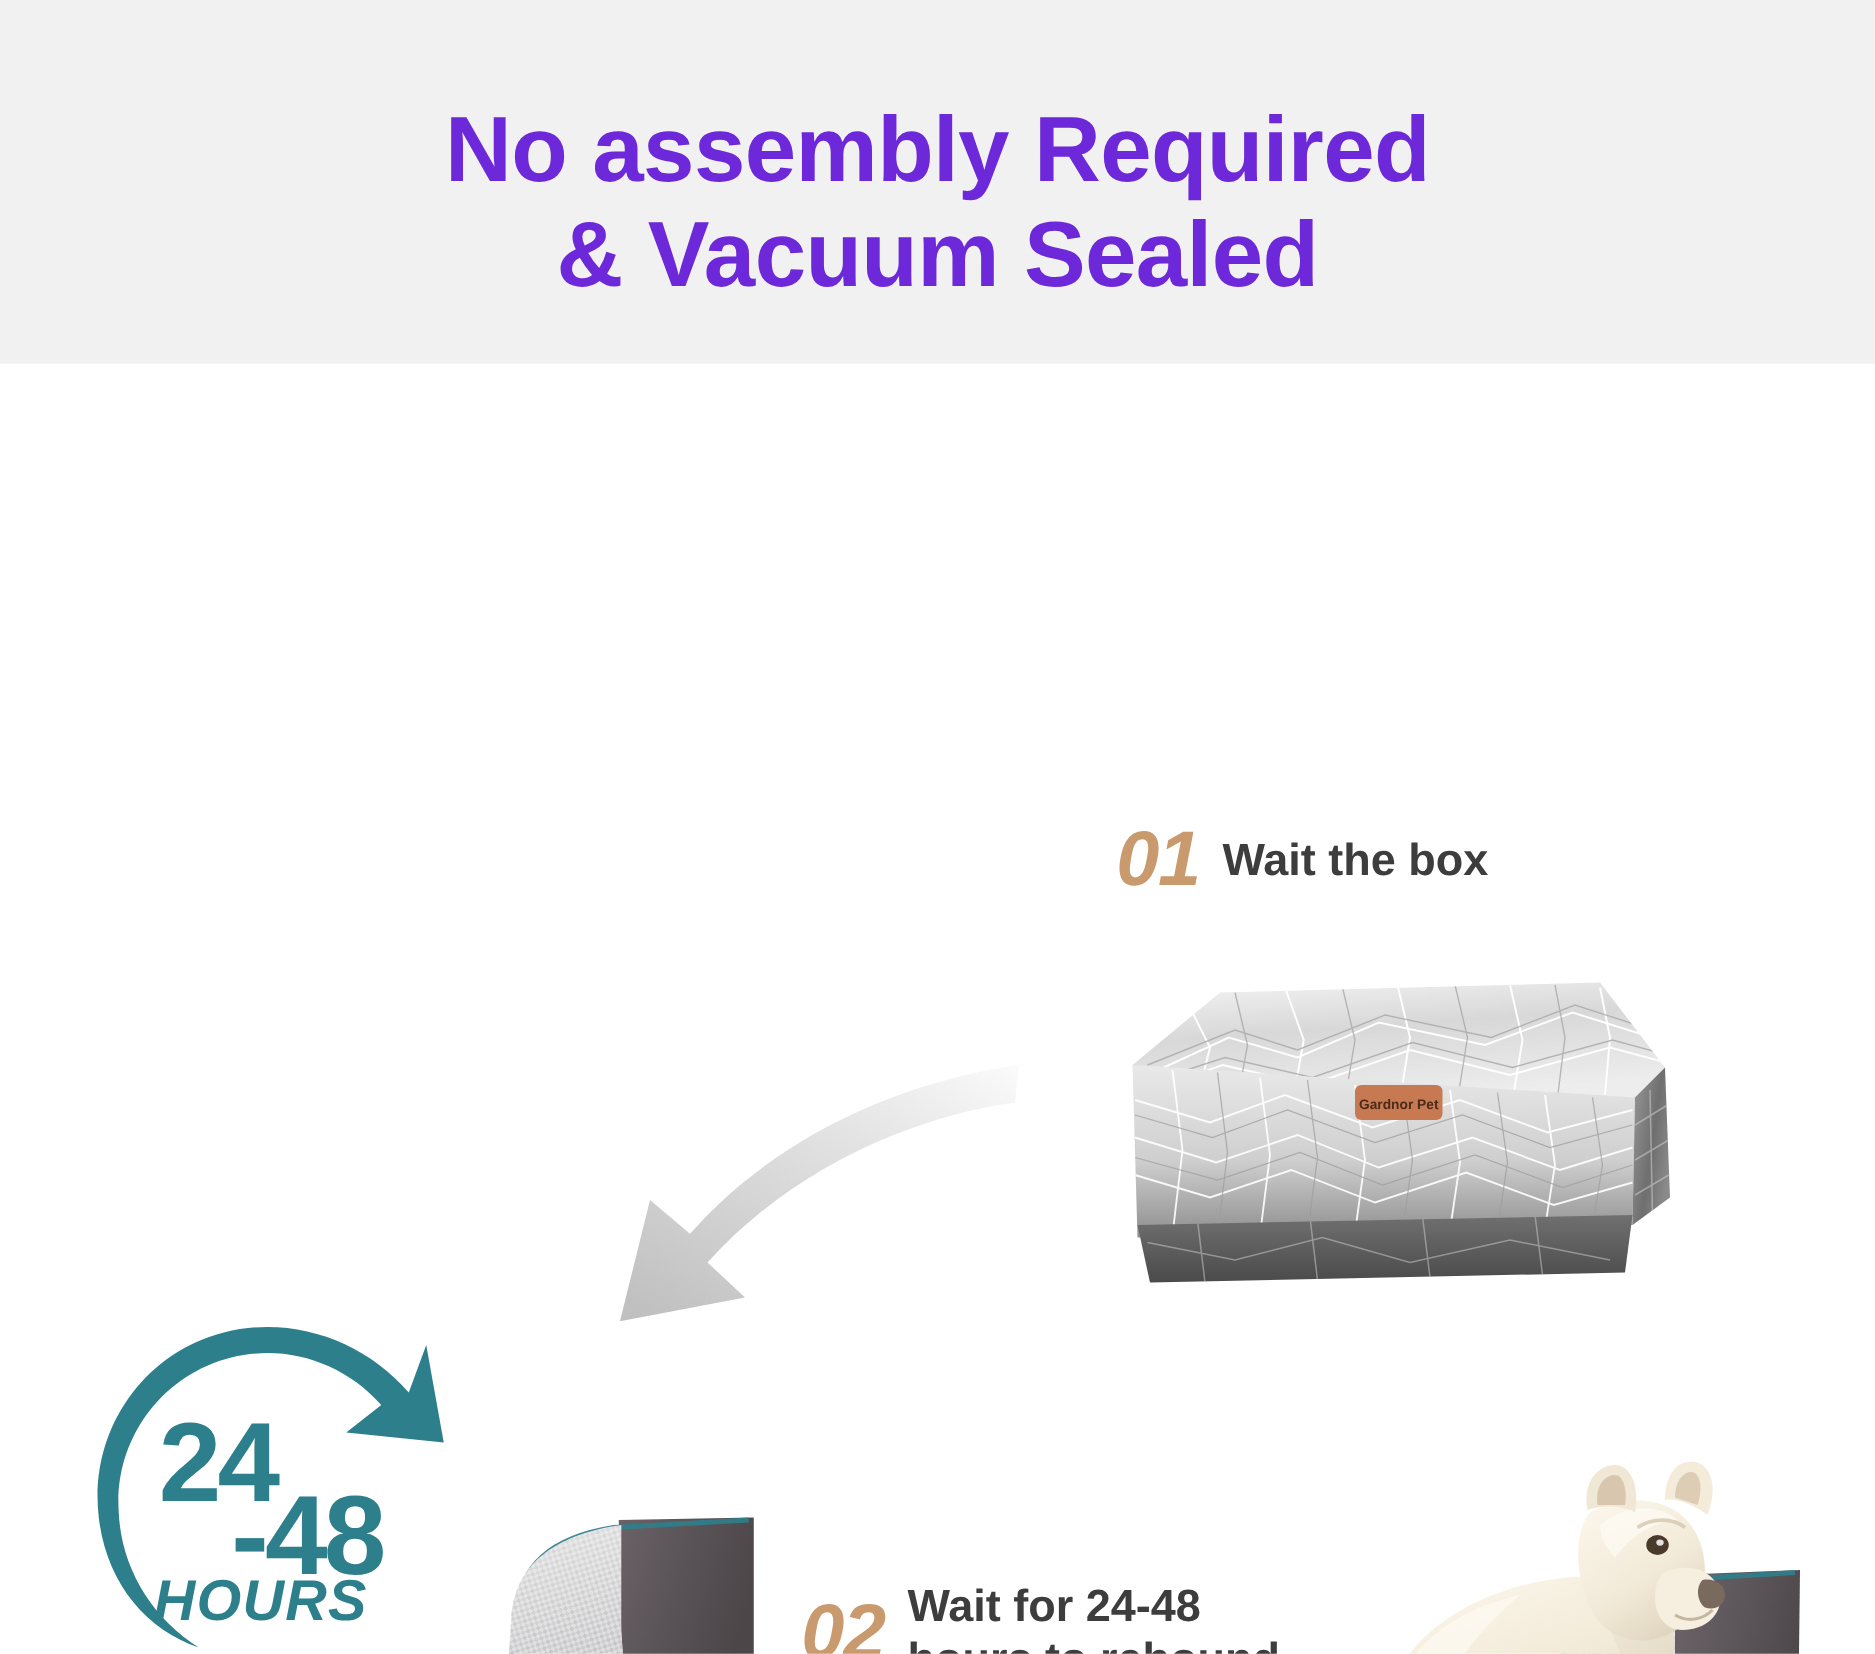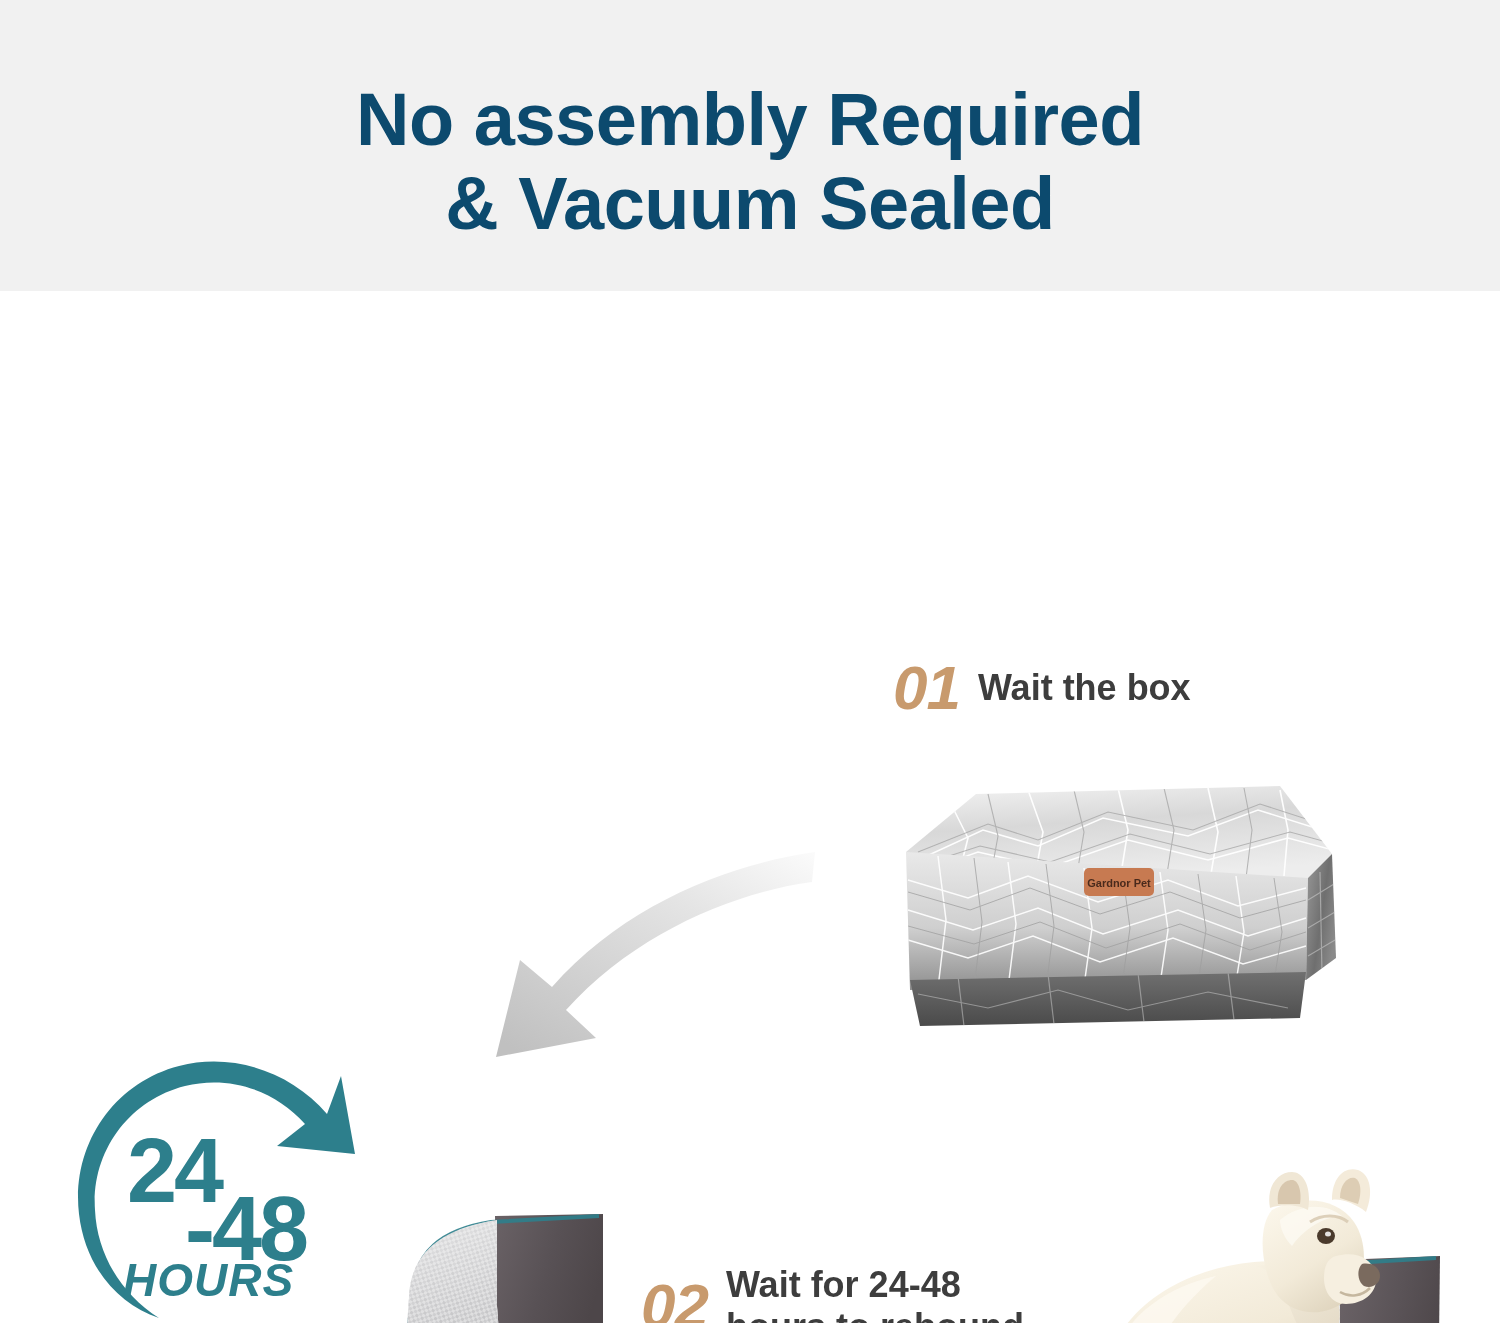--- a/index.html
+++ b/index.html
@@ -23,21 +23,21 @@
     width: 1500px;
     height: 291px;
     background: #f1f1f1;
   }
   .header-title {
     position: absolute;
     left: 0;
     top: 78px;
     width: 1500px;
     text-align: center;
-    color: #0c4a6e;
+    color: #6d28d9;
     font-family: "Liberation Sans", sans-serif;
     font-weight: bold;
     font-size: 74px;
     line-height: 84px;
     letter-spacing: -0.5px;
     white-space: pre-line;
   }
 
   
   .stage {

